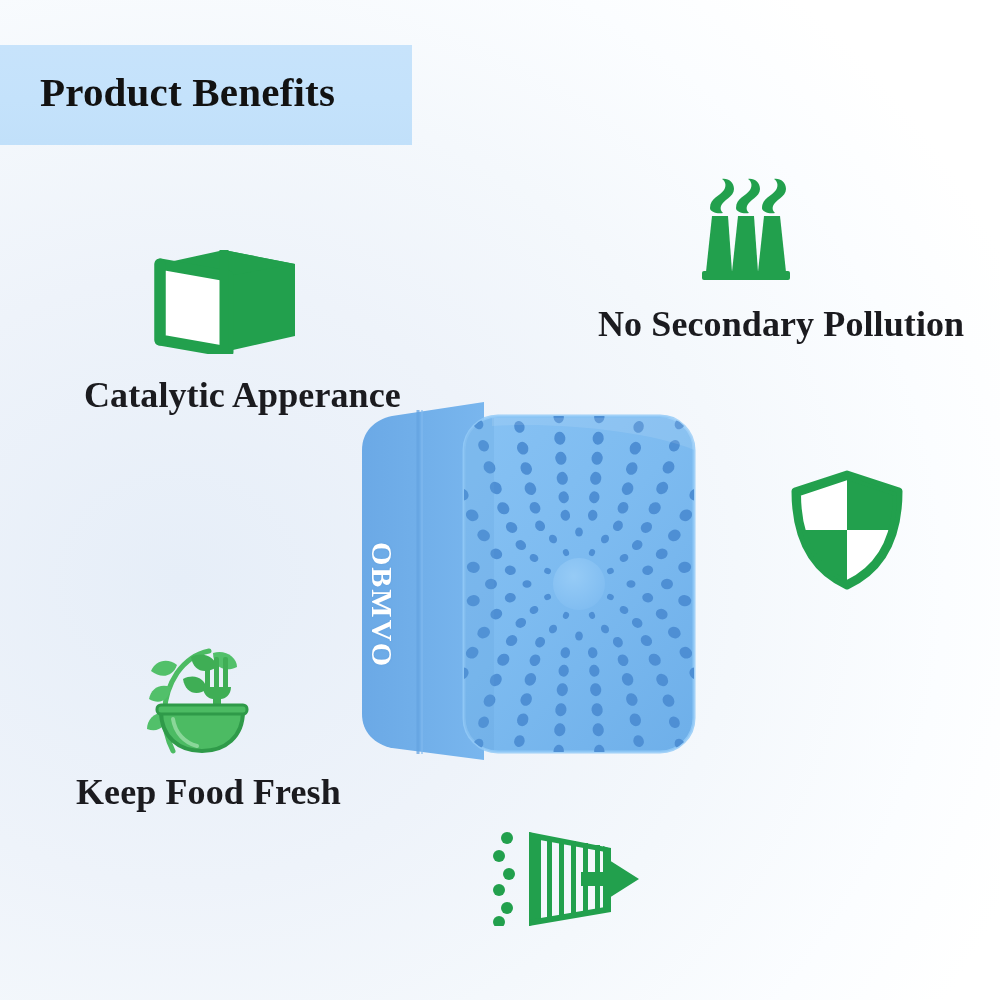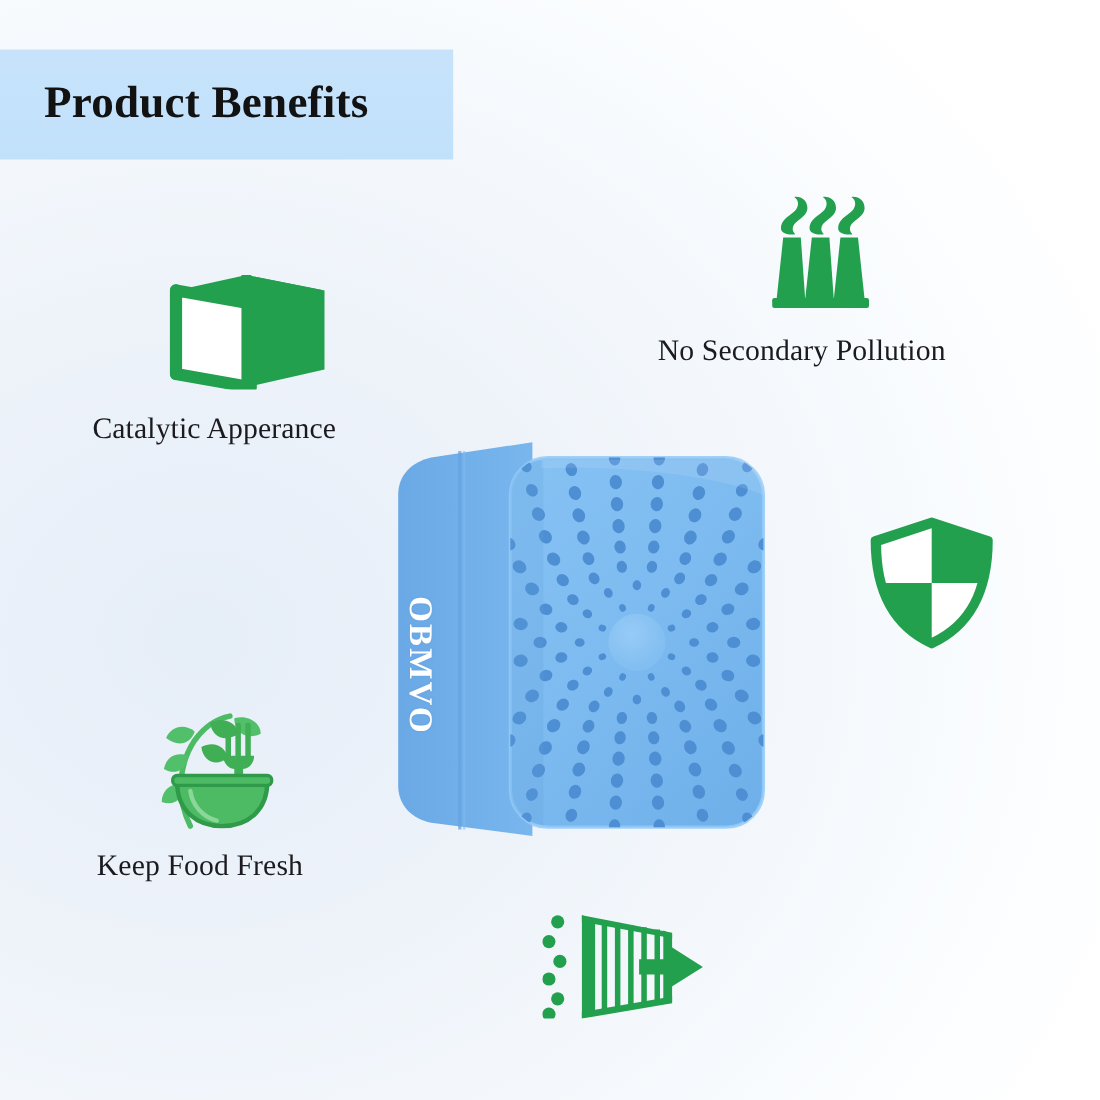--- a/index.html
+++ b/index.html
@@ -42,42 +42,42 @@
     color: #121212;
     letter-spacing: 0.2px;
     white-space: nowrap;
     font-family: "Liberation Serif", serif;
   }
 
   
   .benefit-label {
     position: absolute;
     font-family: "Liberation Serif", serif;
-    font-weight: normal;
-    font-size: 27px;
+    font-weight: bold;
+    font-size: 36px;
     color: #1b1b1f;
     white-space: nowrap;
     letter-spacing: 0.1px;
   }
   .benefit-icon {
     position: absolute;
   }
 
   
   #icon-appearance { left: 140px; top: 236px; }
   #label-appearance { left: 84px; top: 374px; }
 
   #icon-pollution { left: 698px; top: 172px; }
   #label-pollution { left: 598px; top: 303px; }
 
   #icon-shield { left: 789px; top: 470px; }
   #label-shield { left: 752px; top: 615px; }
 
   #icon-food { left: 143px; top: 643px; }
-  #label-food { left: 88px; top: 771px; }
+  #label-food { left: 76px; top: 771px; }
 
   #icon-filter { left: 493px; top: 822px; }
   #label-filter { left: 395px; top: 937px; }
 
   
   #product {
     position: absolute;
     left: 352px;
     top: 392px;
     width: 352px;

